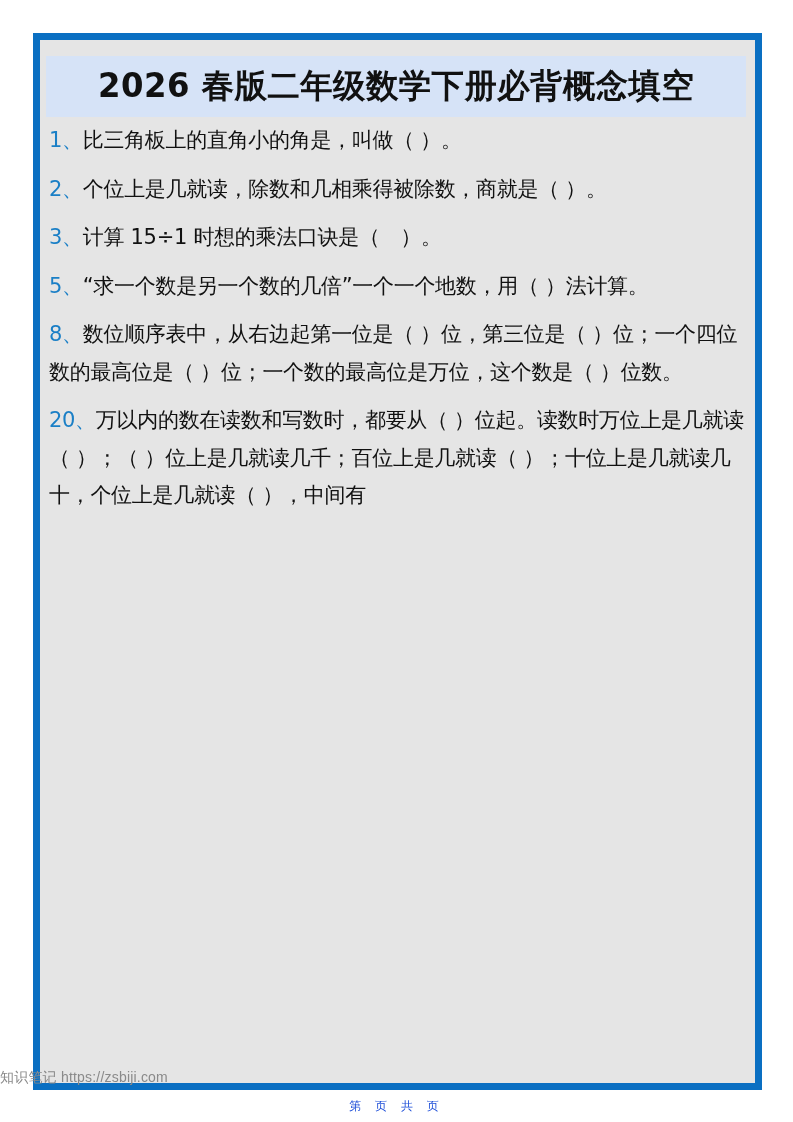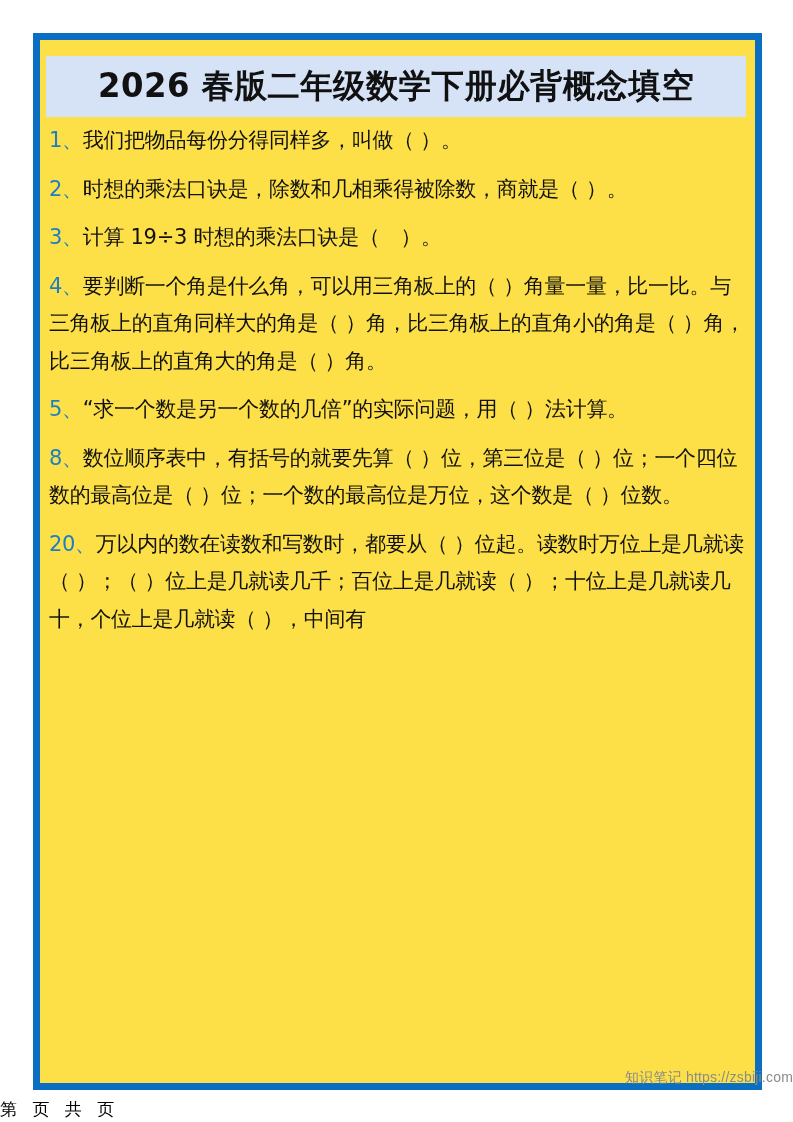--- a/index.html
+++ b/index.html
@@ -14,21 +14,21 @@
       overflow: hidden;
       font-family: "DejaVu Sans", "Liberation Sans", sans-serif;
     }
     .frame {
       position: absolute;
       left: 33px;
       top: 33px;
       width: 715px;
       height: 1043px;
       border: 7px solid #0a6fc2;
-      background: #fde047;
+      background: #e5e5e5;
     }
     .title-box {
       position: absolute;
       left: 6px;
       top: 16px;
       width: 700px;
       height: 61px;
       background: #d6e3f7;
       display: flex;
       align-items: center;
@@ -57,62 +57,60 @@
       letter-spacing: -0.3px;
     }
     .num {
       color: #1a7fc6;
     }
     .watermark {
       position: absolute;
       left: 0;
       width: 793px;
       top: 1069px;
-      text-align: right;
+      text-align: left;
       font-size: 14px;
       color: #8a8a8a;
       letter-spacing: 0.2px;
       font-family: "Liberation Sans", sans-serif;
     }
     .page-footer {
       position: absolute;
       left: 0;
       width: 793px;
       top: 1098px;
-      font-size: 17px;
-      color: #000000;
+      text-align: center;
+      font-size: 12px;
+      color: #1d4ed8;
       letter-spacing: 5px;
     }
   </style>
 </head>
 <body>
 
 <div class="frame">
   <div class="title-box">
     <div class="title">2026 春版二年级数学下册必背概念填空</div>
   </div>
 
   <div class="content">
     <div class="item">
-      <span class="num">1、</span><span>我们把物品每份分得同样多，叫做（ ）。</span>
+      <span class="num">1、</span><span>比三角板上的直角小的角是，叫做（ ）。</span>
     </div>
     <div class="item">
-      <span class="num">2、</span><span>时想的乘法口诀是，除数和几相乘得被除数，商就是（ ）。</span>
+      <span class="num">2、</span><span>个位上是几就读，除数和几相乘得被除数，商就是（ ）。</span>
     </div>
     <div class="item">
-      <span class="num">3、</span><span>计算 19÷3 时想的乘法口诀是（　）。</span>
+      <span class="num">3、</span><span>计算 15÷1 时想的乘法口诀是（　）。</span>
     </div>
     <div class="item">
-      <span class="num">4、</span><span>要判断一个角是什么角，可以用三角板上的（ ）角量一量，比一比。与三角板上的直角同样大的角是（ ）角，比三角板上的直角小的角是（ ）角，比三角板上的直角大的角是（ ）角。</span>
+      <span class="num">5、</span><span>“求一个数是另一个数的几倍”一个一个地数，用（ ）法计算。</span>
     </div>
     <div class="item">
-      <span class="num">5、</span><span>“求一个数是另一个数的几倍”的实际问题，用（ ）法计算。</span>
-    </div>
-    <div class="item">
-      <span class="num">8、</span><span>数位顺序表中，有括号的就要先算（ ）位，第三位是（ ）位；一个四位数的最高位是（ ）位；一个数的最高位是万位，这个数是（ ）位数。</span>
+      <span class="num">8、</span><span>数位顺序表中，从右边起第一位是（ ）位，第三位是（ ）位；一个四位数的最高位是（ ）位；一个数的最高位是万位，这个数是（ ）位数。</span>
     </div>
     <div class="item">
       <span class="num">20、</span><span>万以内的数在读数和写数时，都要从（ ）位起。读数时万位上是几就读（ ）；（ ）位上是几就读几千；百位上是几就读（ ）；十位上是几就读几十，个位上是几就读（ ），中间有</span>
     </div>
   </div>
 </div>
 
 <div class="watermark">知识笔记 https://zsbiji.com</div>
 <div class="page-footer">第 页 共 页</div>
 

